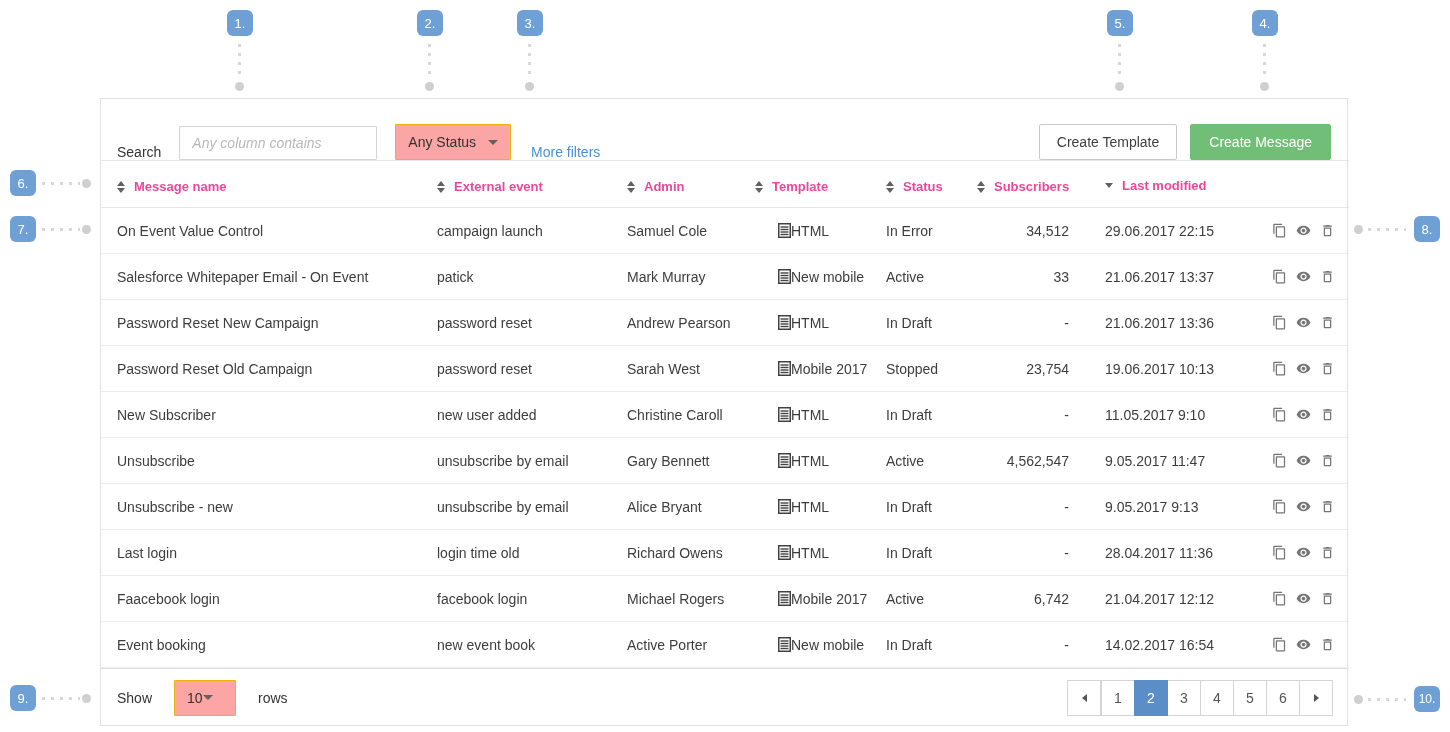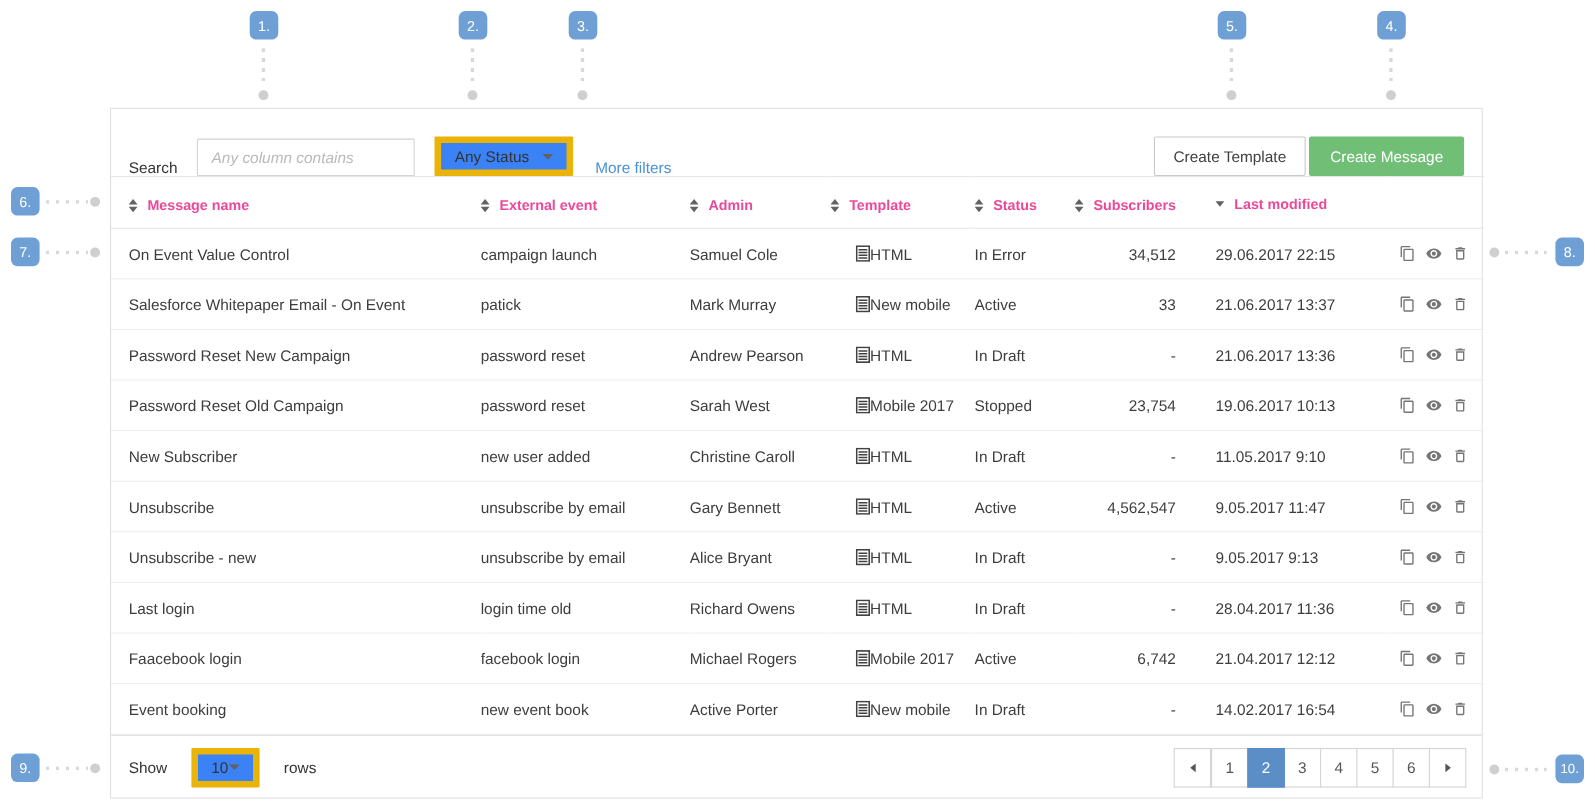--- a/index.html
+++ b/index.html
@@ -50,30 +50,30 @@
   
   .toolbar { height: 61px; display: flex; align-items: flex-end; padding: 0 16px; }
   .toolbar-label { font-size: 14px; color: #333; margin-right: 18px; }
   .search-input {
     width: 198px; height: 34px; border: 1px solid #d4d4d4; border-radius: 1px;
     padding: 0 12px; font-size: 14px; color: #333; outline: none; margin-right: 18px;
     font-family: "Liberation Sans", sans-serif;
   }
   .search-input::placeholder { font-style: italic; color: #b9b9b9; }
   .selectbox {
-    height: 36px; border: 6px solid #eab308; border-radius: 1px; background: #3b82f6;
+    height: 36px; border: 1px solid #eab308; border-radius: 1px; background: #fca5a5;
     display: flex; align-items: center; padding: 0 12px; font-size: 14px; color: #333;
     cursor: pointer;
   }
   .status-select { margin-right: 20px; gap: 12px; }
   .caret-down { width: 0; height: 0; border-left: 5px solid transparent; border-right: 5px solid transparent; border-top: 5px solid #616161; }
   .link { font-size: 14px; color: #4a90d2; text-decoration: none; cursor: pointer; }
   .spacer { flex: 1; }
   .btn { height: 36px; font-size: 14px; border-radius: 2px; cursor: pointer; font-family: "Liberation Sans", sans-serif; }
-  .btn-outline { background: #fff; border: 1px solid #c9c9c9; color: #3f3f3f; padding: 0 17px; margin-right: 3px; }
+  .btn-outline { background: #fff; border: 1px solid #c9c9c9; color: #3f3f3f; padding: 0 17px; margin-right: 13px; }
   .btn-green { background: #71bf77; border: 1px solid #71bf77; color: #fff; padding: 0 18px; }
 
   
   table { width: 100%; border-collapse: collapse; table-layout: fixed; }
   th, td { text-align: left; font-weight: normal; overflow: hidden; white-space: nowrap; }
   thead th { height: 47px; border-top: 1px solid #e6e6e6; border-bottom: 1px solid #e6e6e6;
     font-size: 13px; font-weight: bold; color: #ec4899; }
   tbody td { height: 46px; border-bottom: 1px solid #ededed; font-size: 14px; color: #3d3d3d; }
   .col-name   { width: 336px; }
   .col-event  { width: 190px; }

